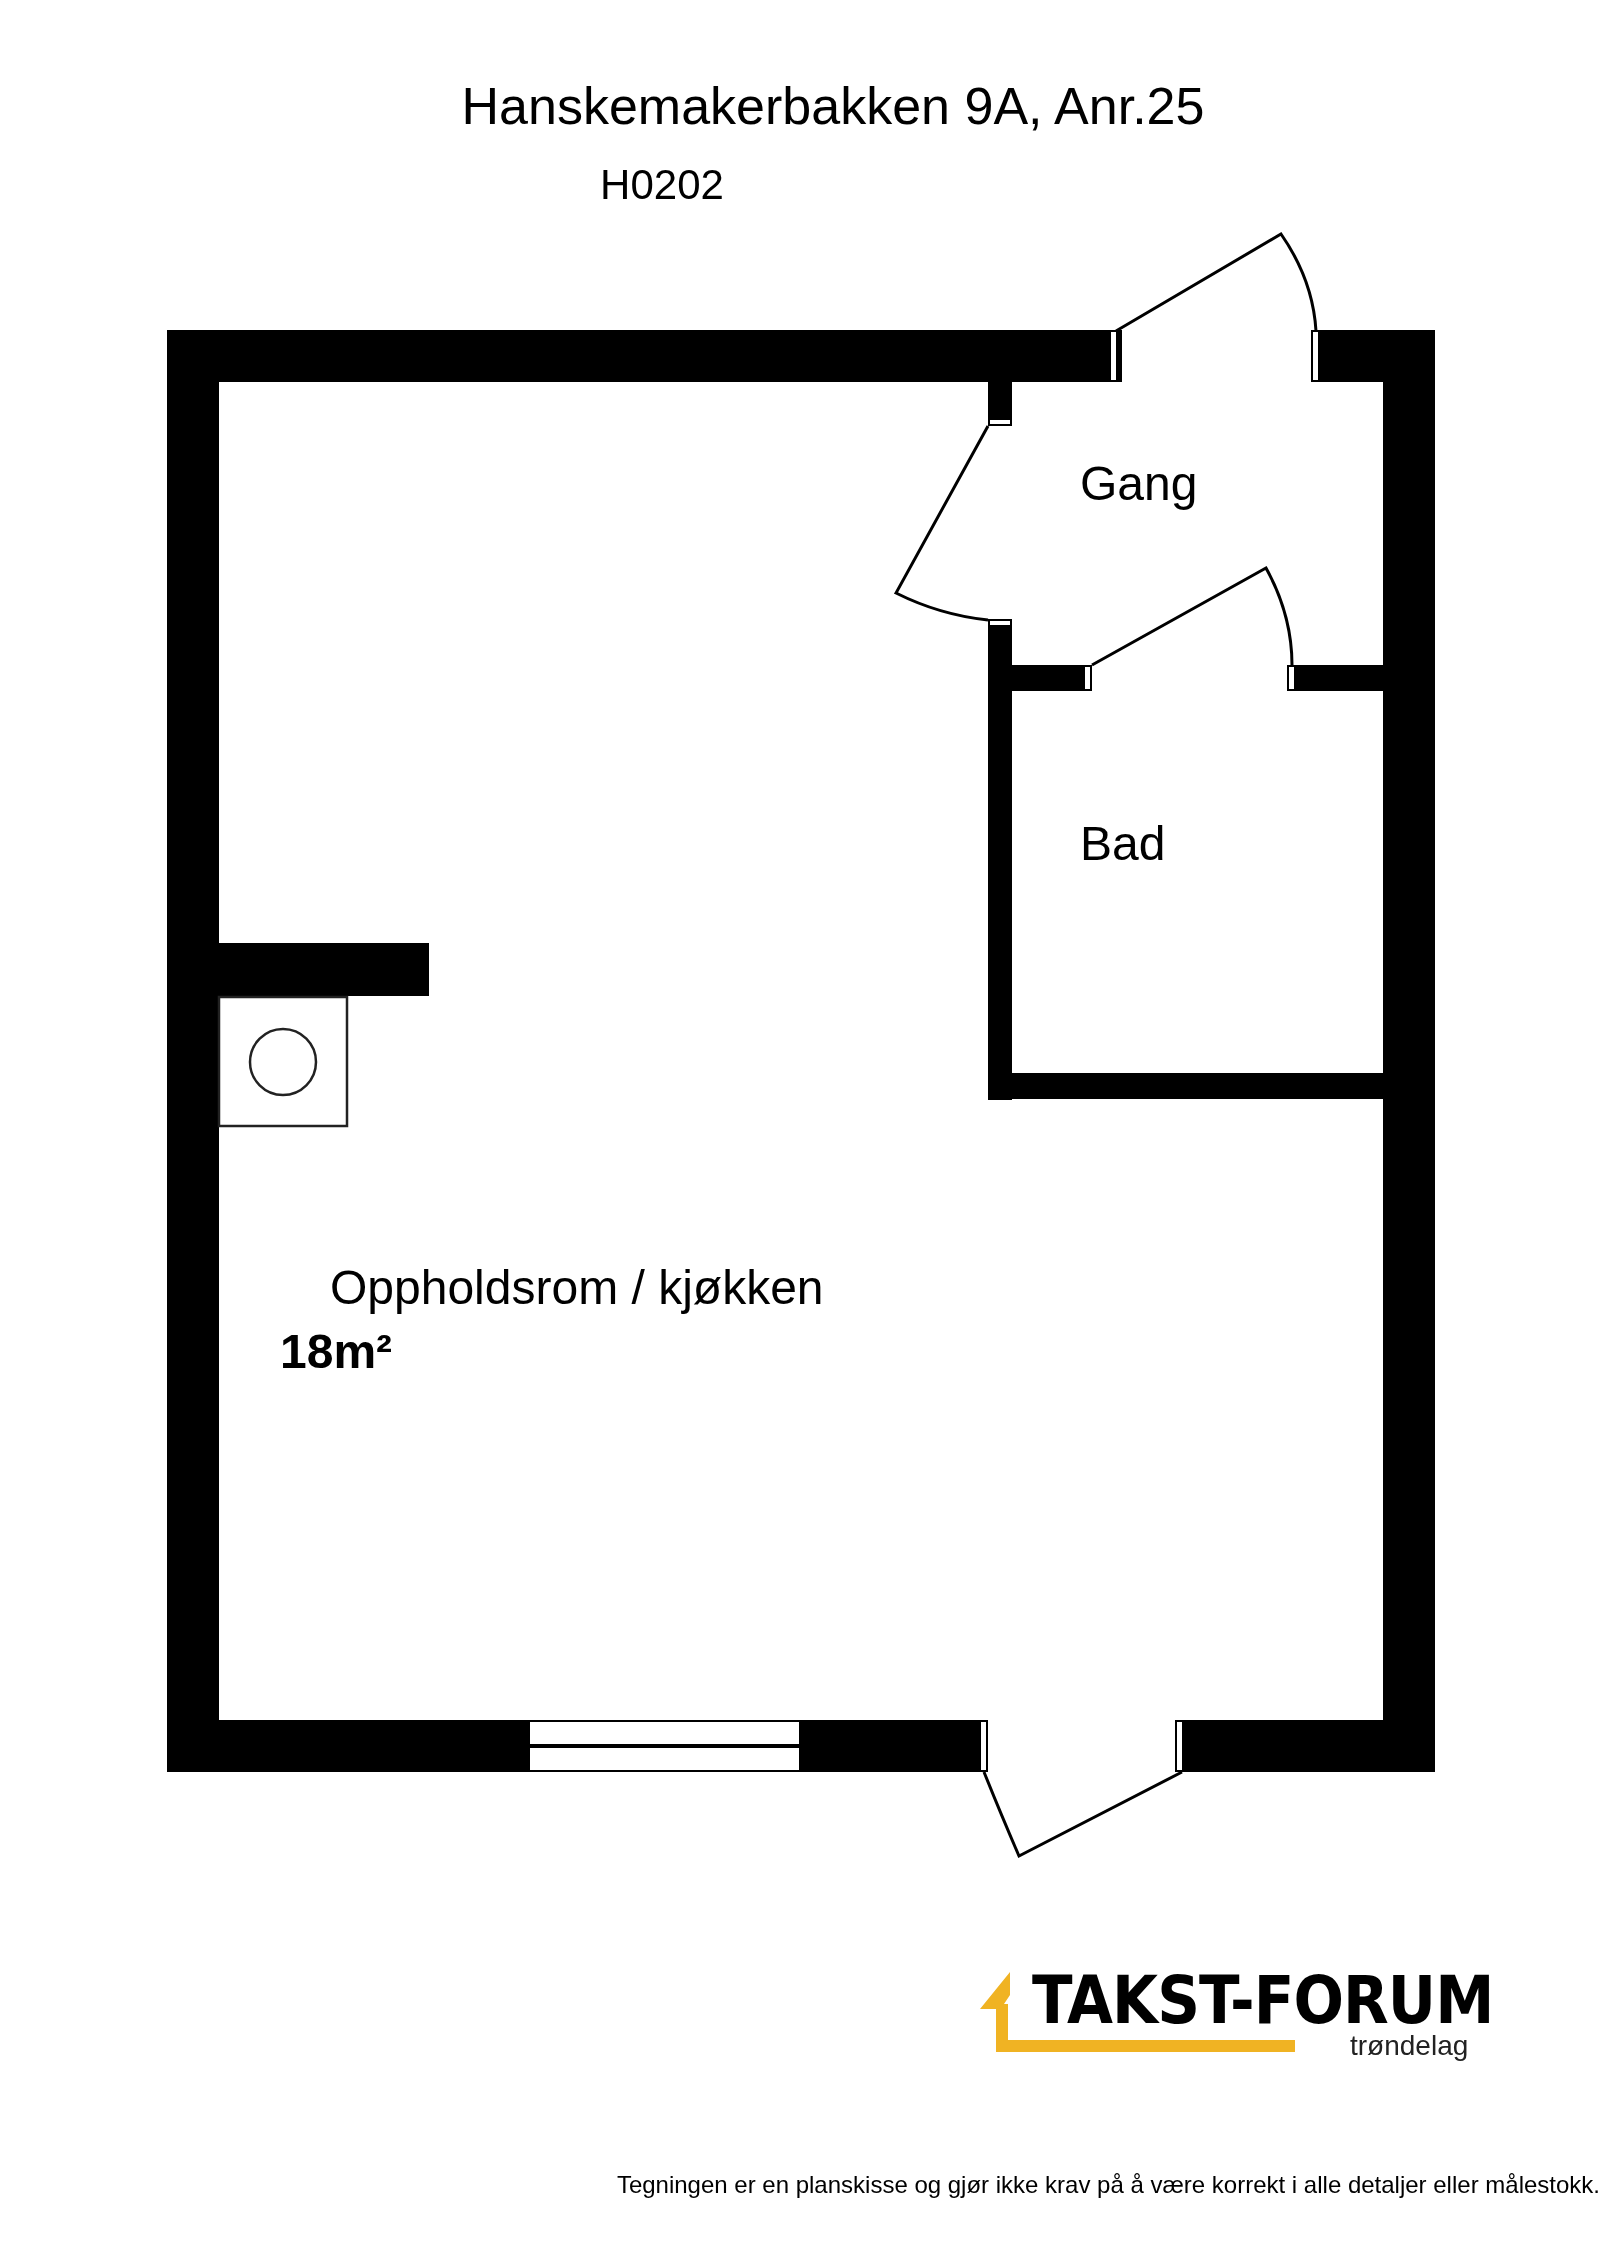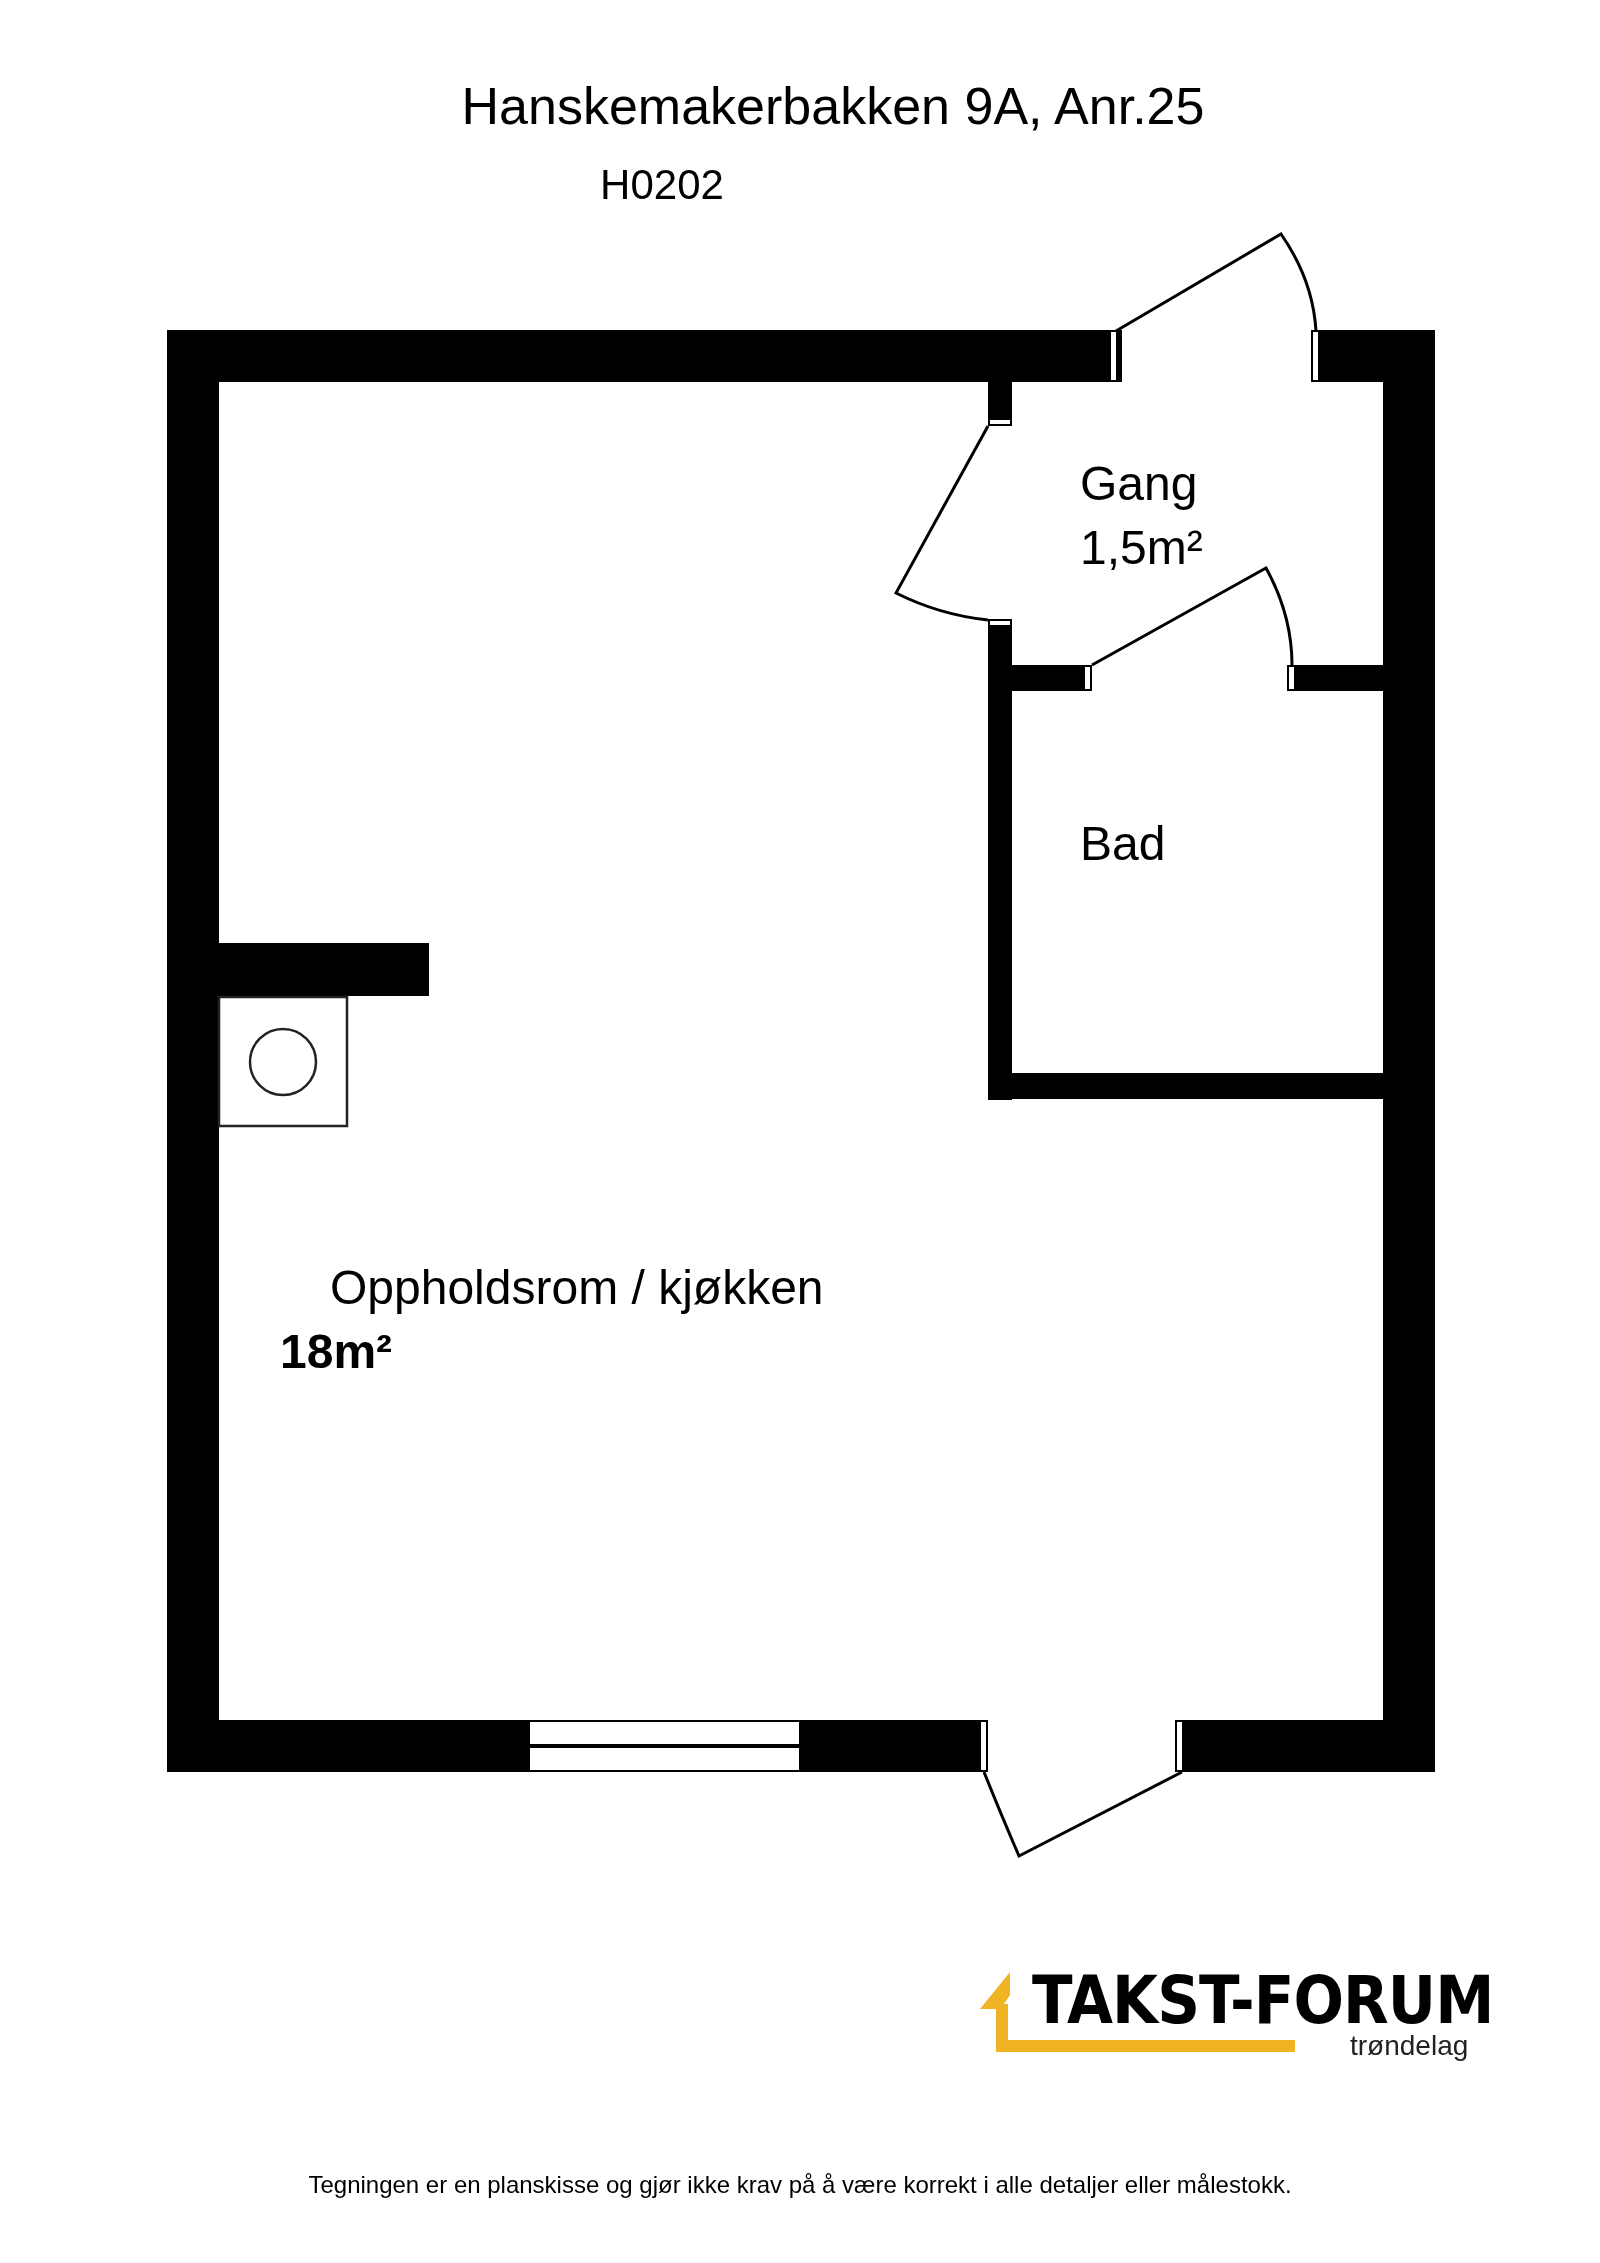--- a/index.html
+++ b/index.html
@@ -4,21 +4,21 @@
 <style>
   html, body { margin: 0; padding: 0; background: #ffffff; }
   body { width: 1600px; height: 2263px; position: relative; overflow: hidden; font-family: "Liberation Sans", sans-serif; color: #000; }
   .title { position: absolute; left: 0; width: 1600px; text-align: center; top: 76px; font-size: 52px; line-height: 60px; margin-left: 33px; }
   .subtitle { position: absolute; left: 0; width: 1324px; text-align: center; top: 160px; font-size: 42px; line-height: 50px; }
   svg.plan { position: absolute; left: 0; top: 0; }
   .room-label { position: absolute; text-align: left; font-size: 48px; line-height: 64px; }
   .logo { position: absolute; left: 950px; top: 1900px; width: 600px; height: 240px; }
   .logo-main { position: absolute; left: 82px; top: 66px; font-family: "DejaVu Sans", sans-serif; font-weight: bold; font-size: 66px; letter-spacing: -1px; line-height: 70px; transform: scaleX(0.9); transform-origin: left top; white-space: nowrap; }
   .logo-sub { position: absolute; left: 400px; top: 130px; font-family: Liberation Sans, sans-serif; font-size: 28px; line-height: 32px; color: #222; }
-  .disclaimer { position: absolute; left: 0; width: 1600px; text-align: center; top: 2170px; font-size: 24px; line-height: 30px; }
+  .disclaimer { position: absolute; left: 0; width: 1600px; text-align: right; top: 2170px; font-size: 24px; line-height: 30px; }
 </style>
 </head>
 <body>
 
 <div class="title">Hanskemakerbakken 9A, Anr.25</div>
 <div class="subtitle">H0202</div>
 
 <svg class="plan" width="1600" height="2263" viewBox="0 0 1600 2263" xmlns="http://www.w3.org/2000/svg">
 
   <g fill="#000">
@@ -83,21 +83,20 @@
   </g>
 
   <g fill="#fff" stroke="#222" stroke-width="2.5">
     <rect x="219" y="997" width="128" height="129"></rect>
     <circle cx="283" cy="1062" r="33"></circle>
   </g>
 </svg>
 
 <div class="room-label" style="left:1080px; top:452px; width:240px;">
   <div>Gang</div>
-  <div>1,5m²</div>
 </div>
 
 <div class="room-label" style="left:1080px; top:812px; width:240px;">
   <div>Bad</div>
 </div>
 
 <div class="room-label" style="left:330px; top:1236px; width:680px;margin-top:20px;">
   <div>Oppholdsrom / kjøkken</div>
   <div style="margin-left:-50px;font-weight:bold;">18m²</div>
 </div>

